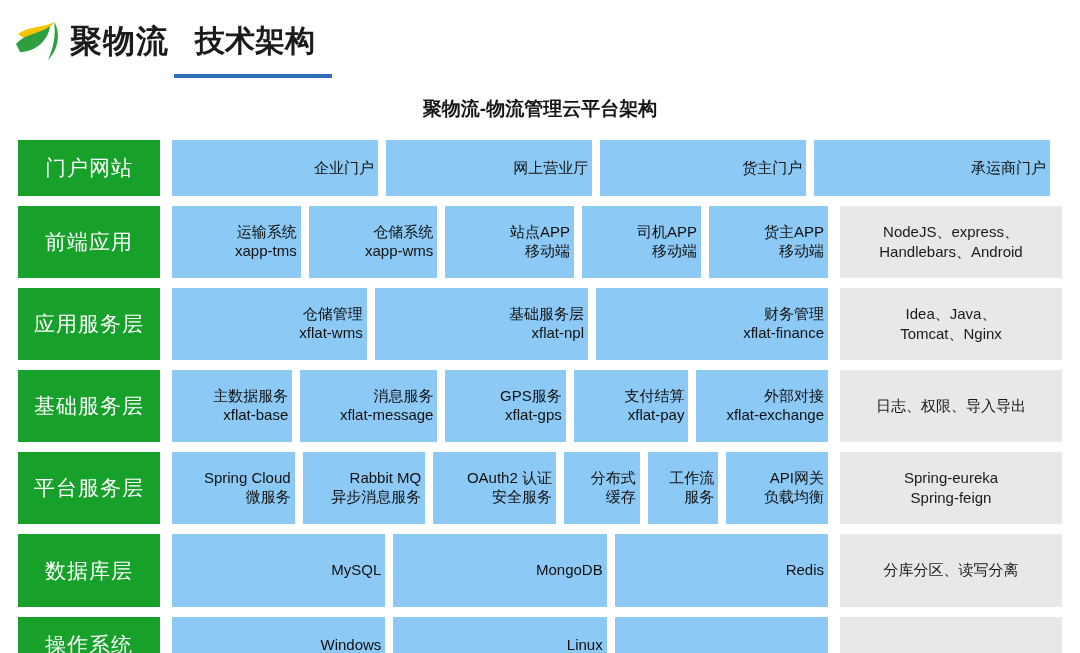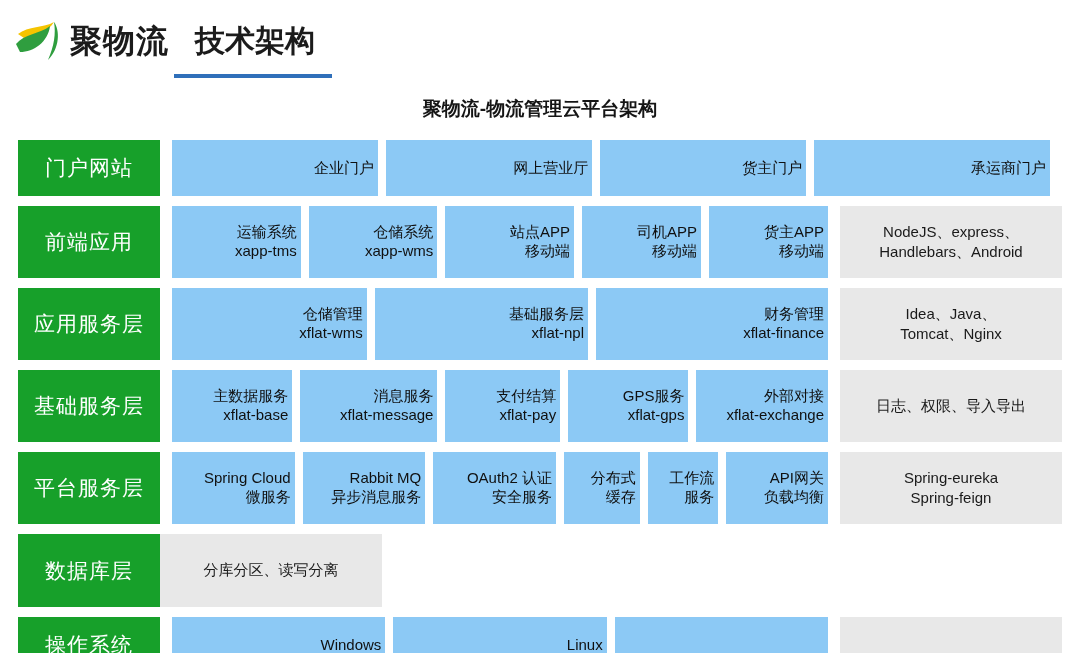--- a/index.html
+++ b/index.html
@@ -213,28 +213,28 @@
       <div class="row-label">基础服务层</div>
       <div class="row-mid">
         <div class="cell" style="flex: 1 1 0px;">
           <span class="l1">主数据服务</span>
           <span class="l2">xflat-base</span>
         </div>
         <div class="cell" style="flex: 1.15 1 0px;">
           <span class="l1">消息服务</span>
           <span class="l2">xflat-message</span>
         </div>
+        <div class="cell" style="flex: 1 1 0px;">
+          <span class="l1">GPS服务</span>
+          <span class="l2">xflat-gps</span>
+        </div>
         <div class="cell" style="flex: 0.95 1 0px;">
           <span class="l1">支付结算</span>
           <span class="l2">xflat-pay</span>
         </div>
-        <div class="cell" style="flex: 1 1 0px;">
-          <span class="l1">GPS服务</span>
-          <span class="l2">xflat-gps</span>
-        </div>
         <div class="cell" style="flex: 1.1 1 0px;">
           <span class="l1">外部对接</span>
           <span class="l2">xflat-exchange</span>
         </div>
       </div>
       <div class="row-tech">
         <span class="t1">日志、权限、导入导出</span>
       </div>
     </div>
     <div class="row" id="row-4">
@@ -265,20 +265,31 @@
           <span class="l2">负载均衡</span>
         </div>
       </div>
       <div class="row-tech">
         <span class="t1">Spring-eureka</span>
         <span class="t2">Spring-feign</span>
       </div>
     </div>
     <div class="row" id="row-5">
       <div class="row-label">数据库层</div>
+      <div class="row-mid">
+        <div class="cell" style="flex: 1 1 0px;">
+          <span class="l1">MySQL</span>
+        </div>
+        <div class="cell" style="flex: 1 1 0px;">
+          <span class="l1">MongoDB</span>
+        </div>
+        <div class="cell" style="flex: 1 1 0px;">
+          <span class="l1">Redis</span>
+        </div>
+      </div>
       <div class="row-tech">
         <span class="t1">分库分区、读写分离</span>
       </div>
     </div>
     <div class="row" id="row-6">
       <div class="row-label">操作系统</div>
       <div class="row-mid">
         <div class="cell" style="flex: 1 1 0px;">
           <span class="l1">Windows</span>
         </div>

